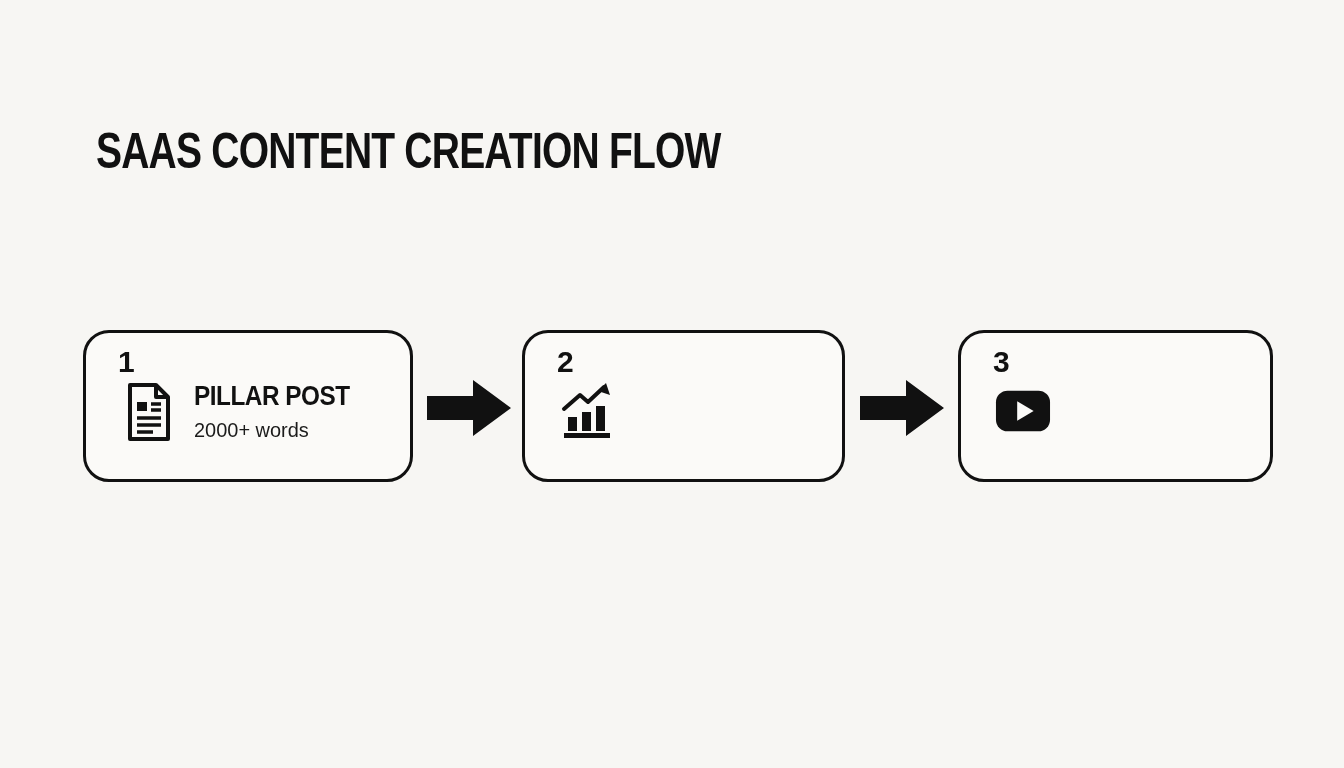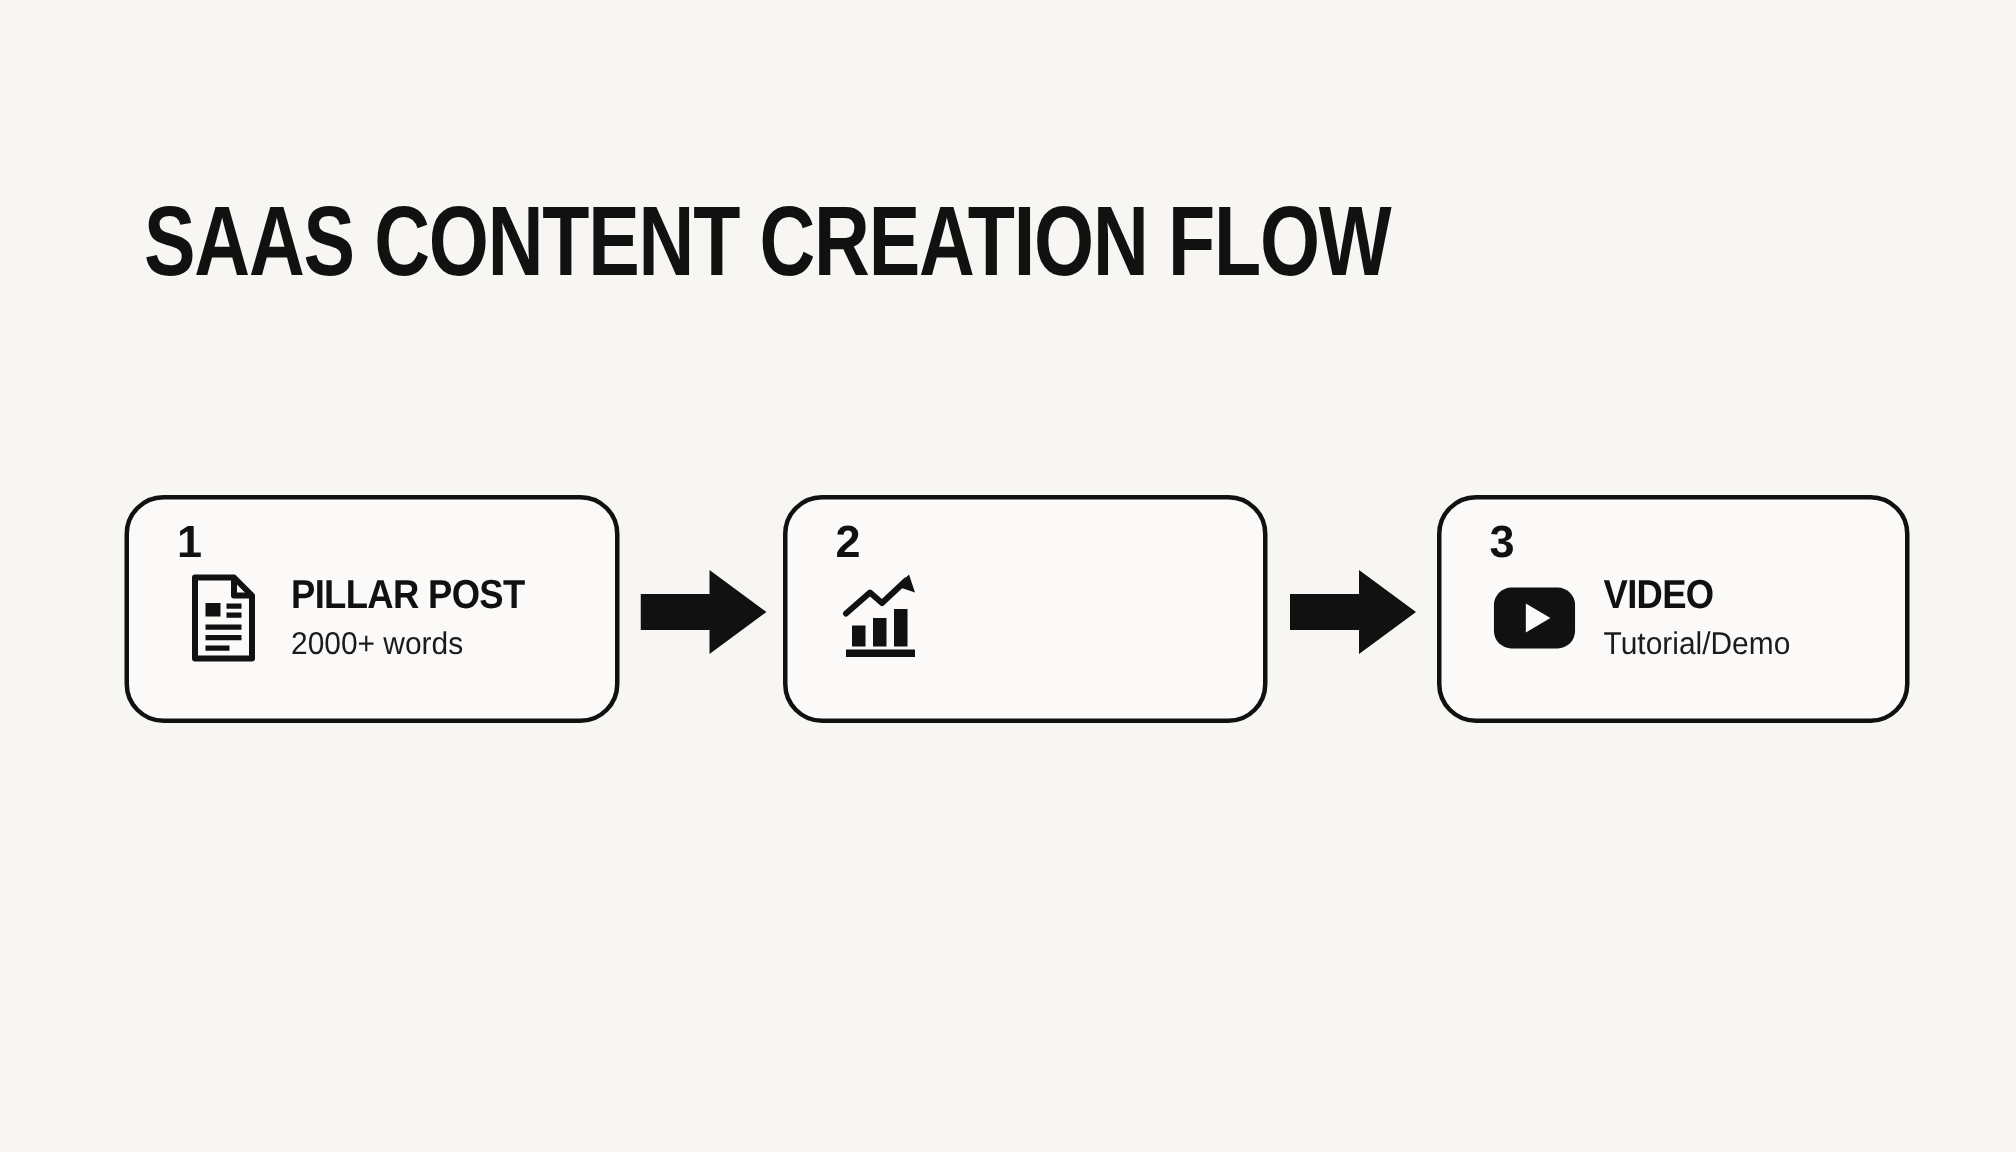--- a/index.html
+++ b/index.html
@@ -11,21 +11,21 @@
   }
   .canvas {
     position: relative;
     width: 1344px; height: 768px;
     background: #f7f6f3;
     color: #111;
   }
   .title {
     position: absolute;
     left: 96px; top: 122px;
-    font-size: 66px;
+    font-size: 50px;
     font-weight: 700;
     letter-spacing: -1px;
     color: #111;
     white-space: nowrap;
   }
   .title .squeeze {
     display: inline-block;
     transform: scaleX(0.78);
     transform-origin: left center;
   }
@@ -153,20 +153,16 @@
 
   <div class="step-card" id="card-3">
     <div class="step-number">3</div>
     <div class="step-body">
       <div class="step-icon">
         <svg width="58" height="44" viewBox="0 0 58 44">
           <rect x="1" y="1" width="56" height="42" rx="12" fill="#111"></rect>
           <polygon points="23,12 40,22 23,32" fill="#fbfaf8"></polygon>
         </svg>
       </div>
-      <div class="step-text">
-        <span class="step-label">VIDEO</span>
-        <span class="step-sublabel">Tutorial/Demo</span>
-      </div>
     </div>
   </div>
 
 </div>
 
 </body></html>

